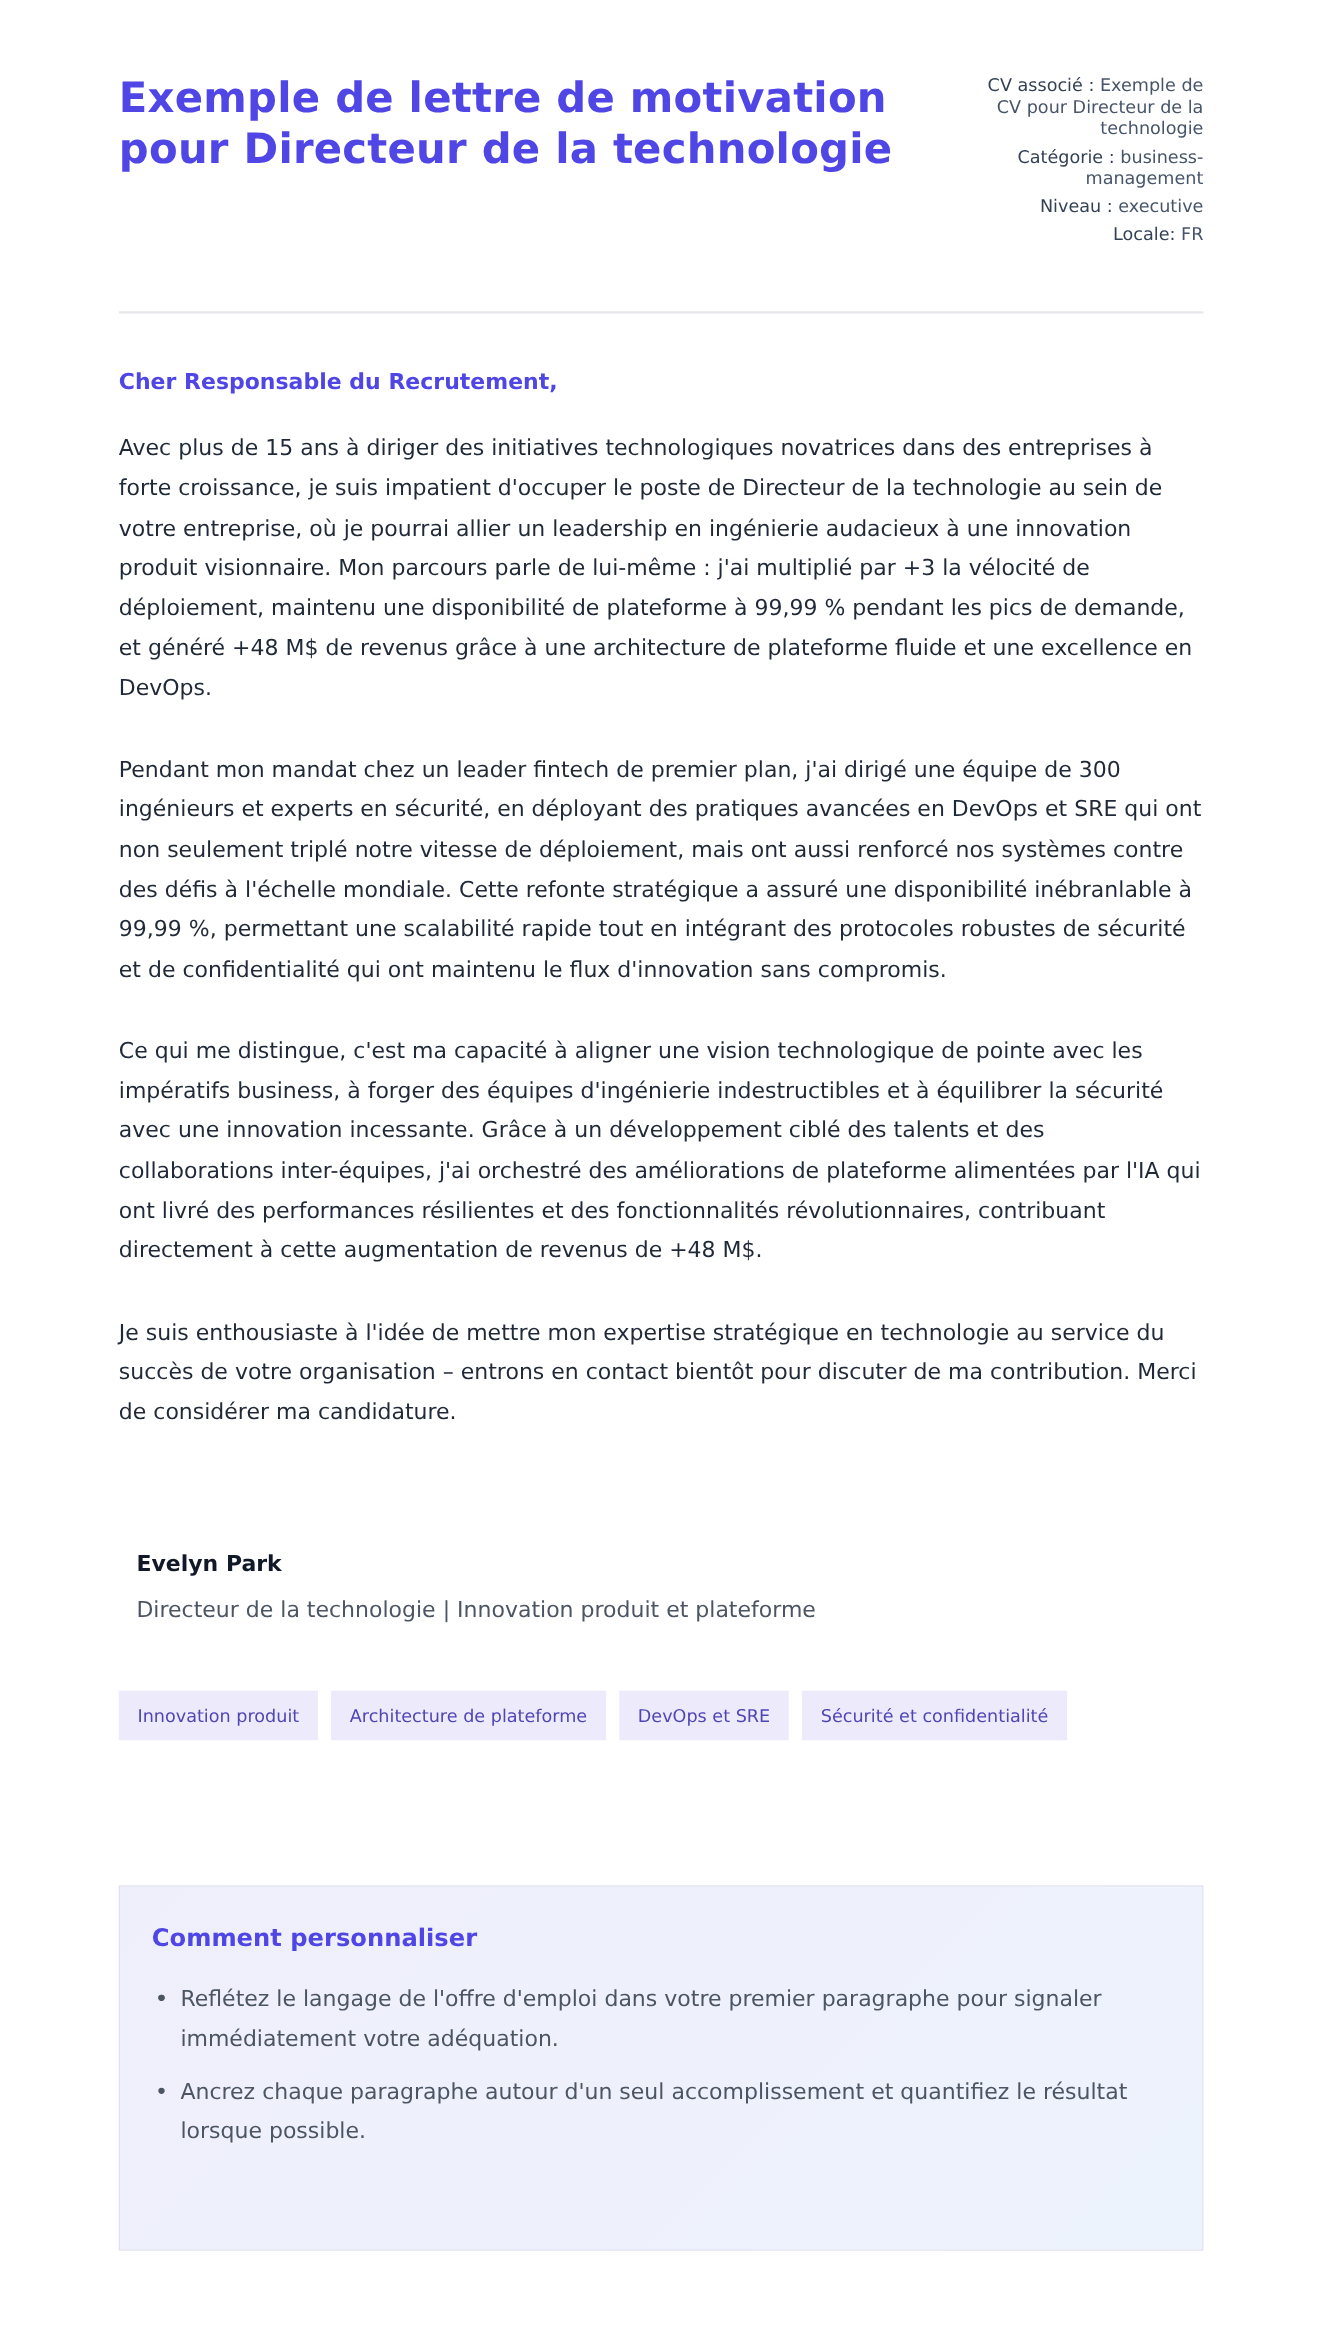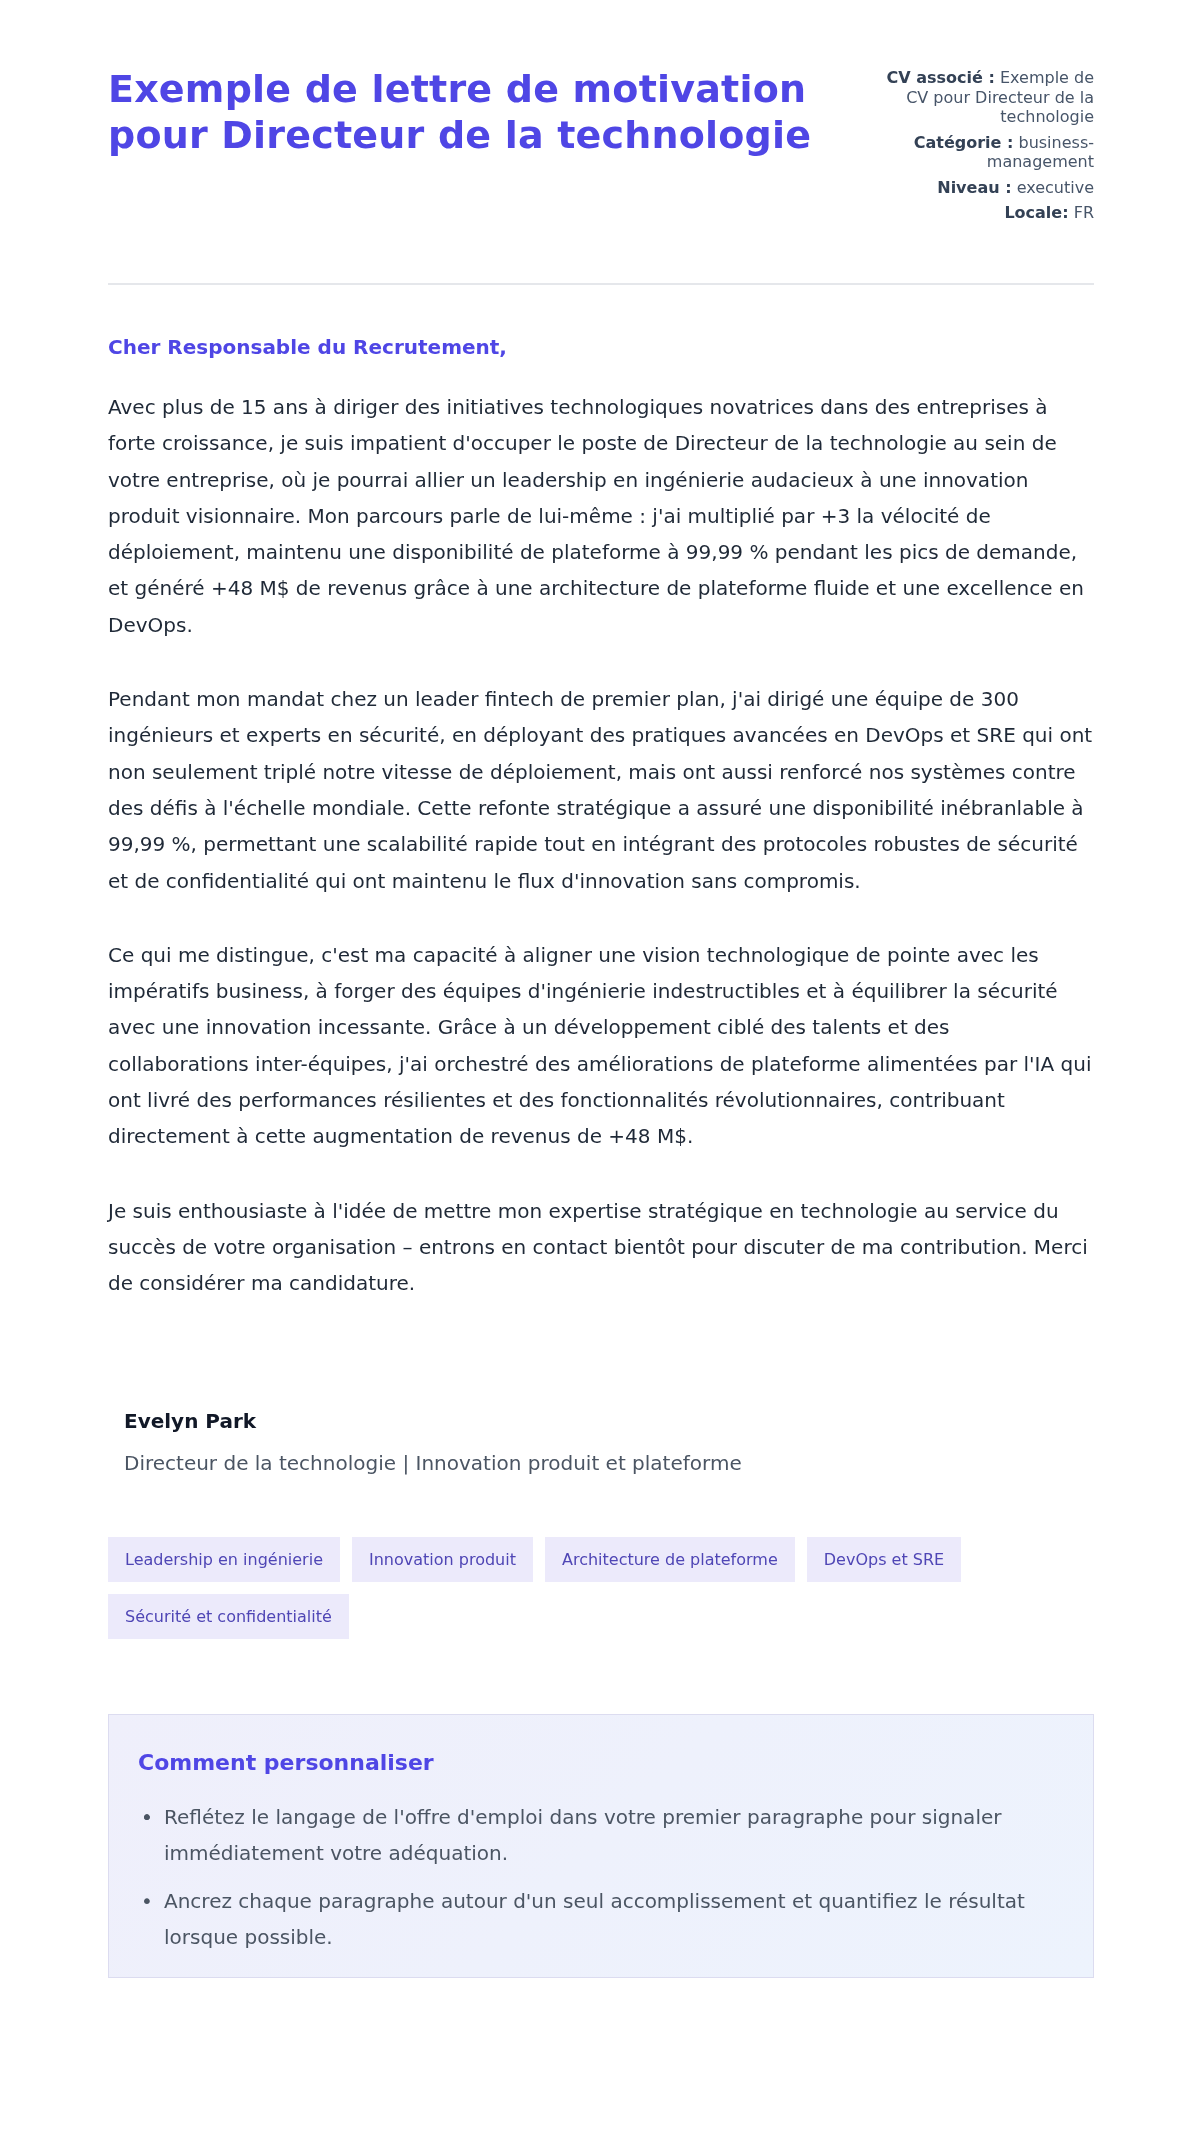--- a/index.html
+++ b/index.html
@@ -7,37 +7,37 @@
   body { font-family: "DejaVu Sans", sans-serif; color: #1f2937; position: relative; overflow: hidden; }
   .page { position: absolute; left: 108px; top: 0; width: 986px; }
 
   .header { position: absolute; left: 0; top: 66px; width: 986px; height: 200px; }
   .title-block { position: absolute; left: 0; top: 0; width: 760px; }
   .title { font-size: 38px; font-weight: bold; color: #4f46e5; line-height: 46px; letter-spacing: 0.2px; }
   .subtitle { font-size: 24px; font-weight: bold; color: #475569; line-height: 29px; margin-top: 0px; width: 700px; }
 
   .meta { position: absolute; right: 0; top: 2px; width: 210px; text-align: right; font-size: 16px; line-height: 19.5px; color: #475569; }
   .meta-item { margin-bottom: 6px; }
-  .meta-key { font-weight: bold; color: #334155; }
+  .meta-key { font-weight: normal; color: #334155; }
 
   .divider { position: absolute; left: 0; top: 283px; width: 986px; height: 2px; background: #e5e7eb; }
 
   .greeting { position: absolute; left: 0; top: 334px; font-size: 20px; font-weight: bold; color: #4f46e5; line-height: 26px; }
 
   .body-text { position: absolute; left: 0; top: 389px; width: 986px; }
   .para { font-size: 20px; line-height: 36.3px; color: #1f2937; margin-bottom: 38px; }
 
   .signature { position: absolute; left: 16px; top: 1407px; }
   .sig-name { font-size: 20px; font-weight: bold; color: #111827; line-height: 28px; }
   .sig-role { font-size: 20px; color: #4b5563; line-height: 28px; margin-top: 14px; }
 
   .tags { position: absolute; left: 0; top: 1537px; width: 986px; display: flex; flex-wrap: wrap; gap: 12px 12px; }
   .tag { background: #eceafb; color: #4f46b5; font-size: 16px; height: 45px; line-height: 45px; padding: 0 17px; }
 
-  .tips { position: absolute; left: 0; top: 1714px; width: 986px; height: 264px; border: 1px solid #dcdcf0; background: linear-gradient(135deg, #efeffb 0%, #edf3fd 100%); padding: 34px 29px; }
+  .tips { position: absolute; left: 0; top: 1714px; width: 986px; height: 332px; border: 1px solid #dcdcf0; background: linear-gradient(135deg, #efeffb 0%, #edf3fd 100%); padding: 34px 29px; }
   .tips-title { font-size: 22px; font-weight: bold; color: #4f46e5; line-height: 28px; margin-bottom: 22px; }
   .tips-list { list-style: none; }
   .tips-item { position: relative; padding-left: 26px; font-size: 20px; line-height: 36px; color: #4b5563; margin-bottom: 12px; }
   .tips-bullet { position: absolute; left: 3px; top: 0; color: #4b5563; }
 </style>
 </head>
 <body>
 
 <div class="page">
 
@@ -75,21 +75,20 @@
     <p class="para">Ce qui me distingue, c'est ma capacité à aligner une vision technologique de pointe avec les impératifs business, à forger des équipes d'ingénierie indestructibles et à équilibrer la sécurité avec une innovation incessante. Grâce à un développement ciblé des talents et des collaborations inter-équipes, j'ai orchestré des améliorations de plateforme alimentées par l'IA qui ont livré des performances résilientes et des fonctionnalités révolutionnaires, contribuant directement à cette augmentation de revenus de +48 M$.</p>
     <p class="para">Je suis enthousiaste à l'idée de mettre mon expertise stratégique en technologie au service du succès de votre organisation – entrons en contact bientôt pour discuter de ma contribution. Merci de considérer ma candidature.</p>
   </div>
 
   <div class="signature">
     <div class="sig-name">Evelyn Park</div>
     <div class="sig-role">Directeur de la technologie | Innovation produit et plateforme</div>
   </div>
 
   <div class="tags">
-    <span class="tag">Leadership en ingénierie</span>
     <span class="tag">Innovation produit</span>
     <span class="tag">Architecture de plateforme</span>
     <span class="tag">DevOps et SRE</span>
     <span class="tag">Sécurité et confidentialité</span>
   </div>
 
   <div class="tips">
     <div class="tips-title">Comment personnaliser</div>
     <ul class="tips-list">
       <li class="tips-item">

